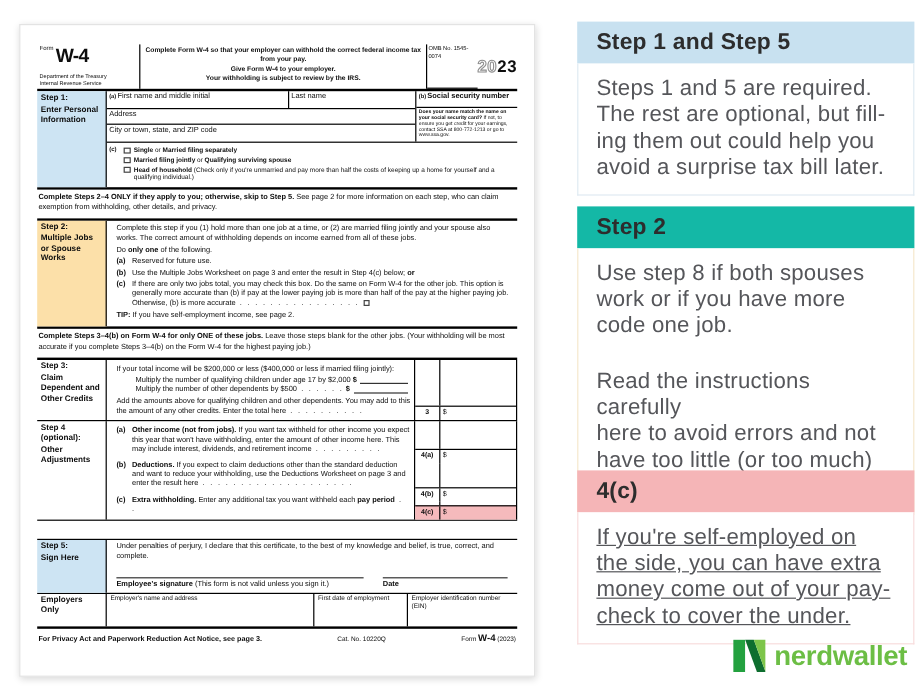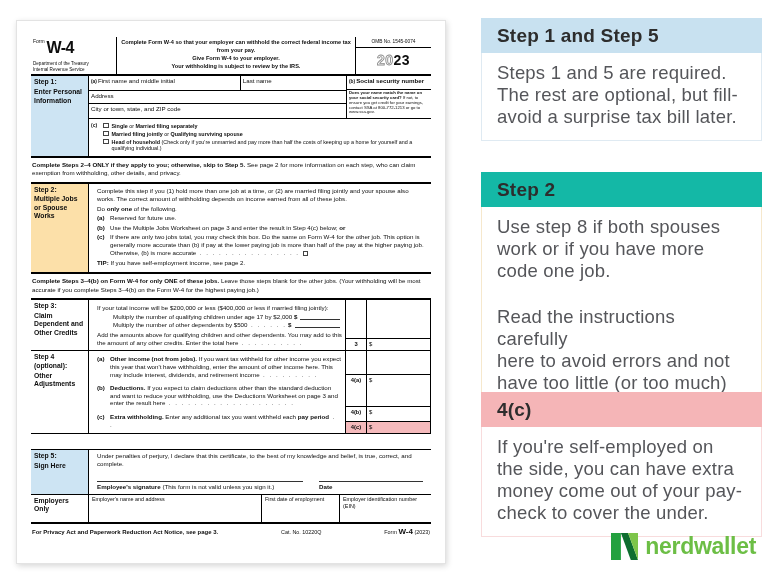--- a/index.html
+++ b/index.html
@@ -14,21 +14,21 @@
   .b{font-weight:bold;}
   
   .fh{display:flex;border-bottom:2px solid #000;}
   .fh-left{width:86px;border-right:1px solid #000;padding:1px 2px 2px;box-sizing:border-box;}
   .fw{font-size:5px;vertical-align:top;}
   .fnum{font-size:16px;font-weight:bold;letter-spacing:-.5px;}
   .dept{font-size:4.6px;line-height:1.2;margin-top:3px;}
   .fh-mid{flex:1;text-align:center;padding:1px 4px 2px;}
   .ftitle{font-size:9.5px;font-weight:bold;}
   .fsub{font-size:5.6px;font-weight:bold;line-height:1.45;}
-  .fh-right{width:76px;border-left:1px solid #000;text-align:center;display:flex;flex-direction:column;box-sizing:border-box;}
+  .fh-right{width:76px;border-left:1px solid #000;text-align:left;display:flex;box-sizing:border-box;}
   .omb{font-size:4.8px;padding:2px 1px;border-bottom:1px solid #000;}
   .year{font-size:14px;font-weight:bold;flex:1;display:flex;align-items:center;justify-content:center;letter-spacing:.5px;}
   .y-out{color:#fff;-webkit-text-stroke:.9px #8f8f8f;text-shadow:0 0 0 #999;}
   
   .sec{display:flex;border-bottom:2px solid #000;}
   .sec-label{width:58px;border-right:1px solid #000;padding:2px 3px;box-sizing:border-box;flex:none;}
   .sec-label .t{font-weight:bold;font-size:6.8px;}
   .sec-label .s{font-weight:bold;font-size:6.8px;line-height:1.25;margin-top:1px;}
   .sec-body{flex:1;min-width:0;}
   .bg-blue{background:#cde4f3;} .bg-orange{background:#fce0a9;} .bg-pink{background:#f5babc;}
@@ -86,21 +86,21 @@
   .ff-c{font-size:5.4px;} .ff-r{font-size:5.4px;}
   .ff-r .wb{font-size:8px;font-weight:bold;}
 
   
   .callout{position:absolute;left:481px;width:281px;}
   .co-h{padding:7px 16px 6px;font-size:19px;font-weight:bold;color:#2d2d2d;letter-spacing:.2px;}
   .co-b{background:#fff;padding:9px 15px 12px;font-size:18.5px;line-height:22px;color:#55565a;letter-spacing:.2px;}
   .co1{top:18px;} .co2{top:172px;} .co3{top:392px;}
   .co1 .co-b{border:1px solid #dfeaf2;border-top:none;}
   .co2 .co-b{border:1px solid #f6e8cd;border-top:none;}
-  .co3 .co-b{border:1px solid #f8dcdd;border-top:none;}
+  .co3 .co-b{border:1px solid #f8dcdd;border-top:none;text-decoration:underline;}
   .para+.para{margin-top:24px;}
 
   
   .logo{position:absolute;right:14px;top:533px;display:flex;align-items:center;gap:7px;}
   .brand{font-size:23px;font-weight:bold;color:#6cbe45;letter-spacing:-.3px;}
 </style>
 </head>
 <body>
 
 <div class="page">
@@ -332,20 +332,21 @@
     </div>
   </div>
 
   <div class="callout co1">
     <div class="co-h" style="background: rgb(200, 225, 240);">
       <span>Step 1 and Step 5</span>
     </div>
     <div class="co-b">
       <div>Steps 1 and 5 are required.</div>
       <div>The rest are optional, but fill-</div>
+      <div>ing them out could help you</div>
       <div>avoid a surprise tax bill later.</div>
     </div>
   </div>
 
   <div class="callout co2">
     <div class="co-h" style="background: #14b8a6;">
       <span>Step 2</span>
     </div>
     <div class="co-b">
       <div class="para">

